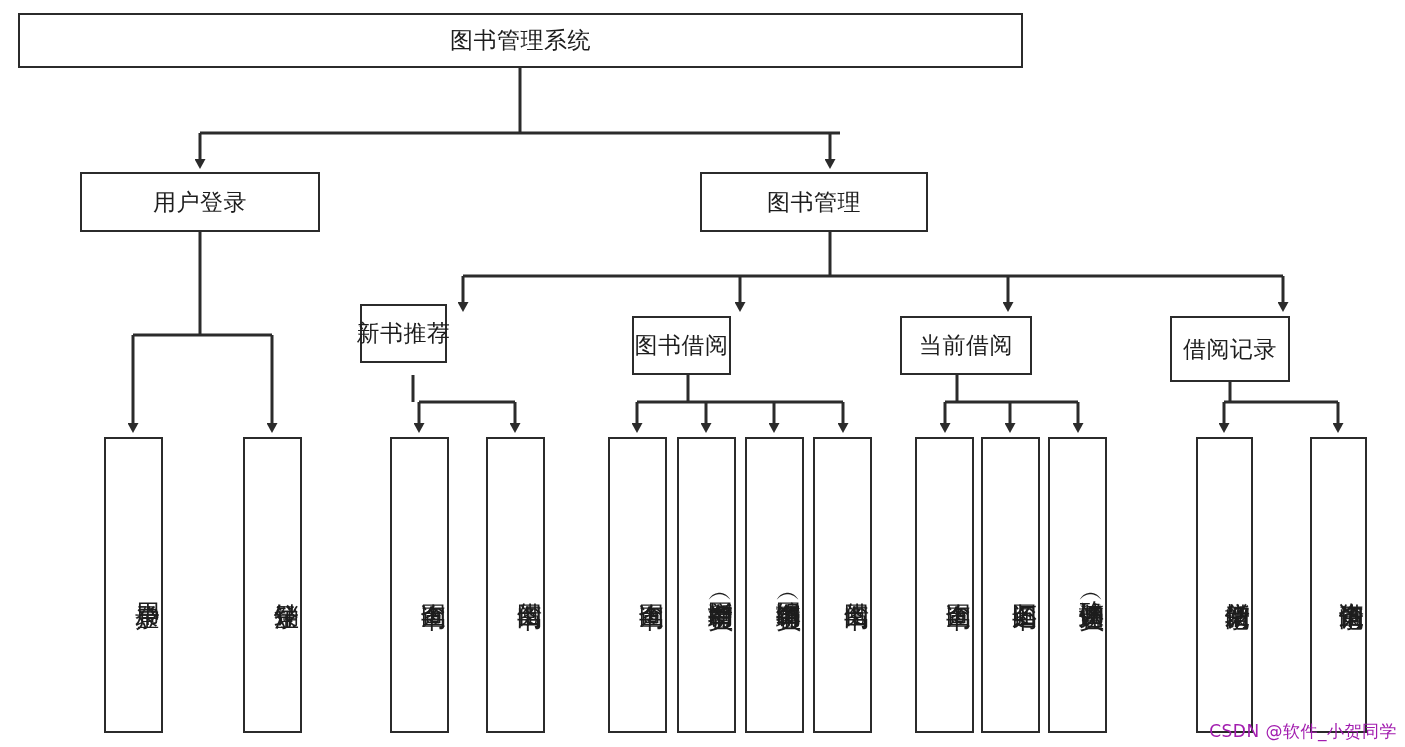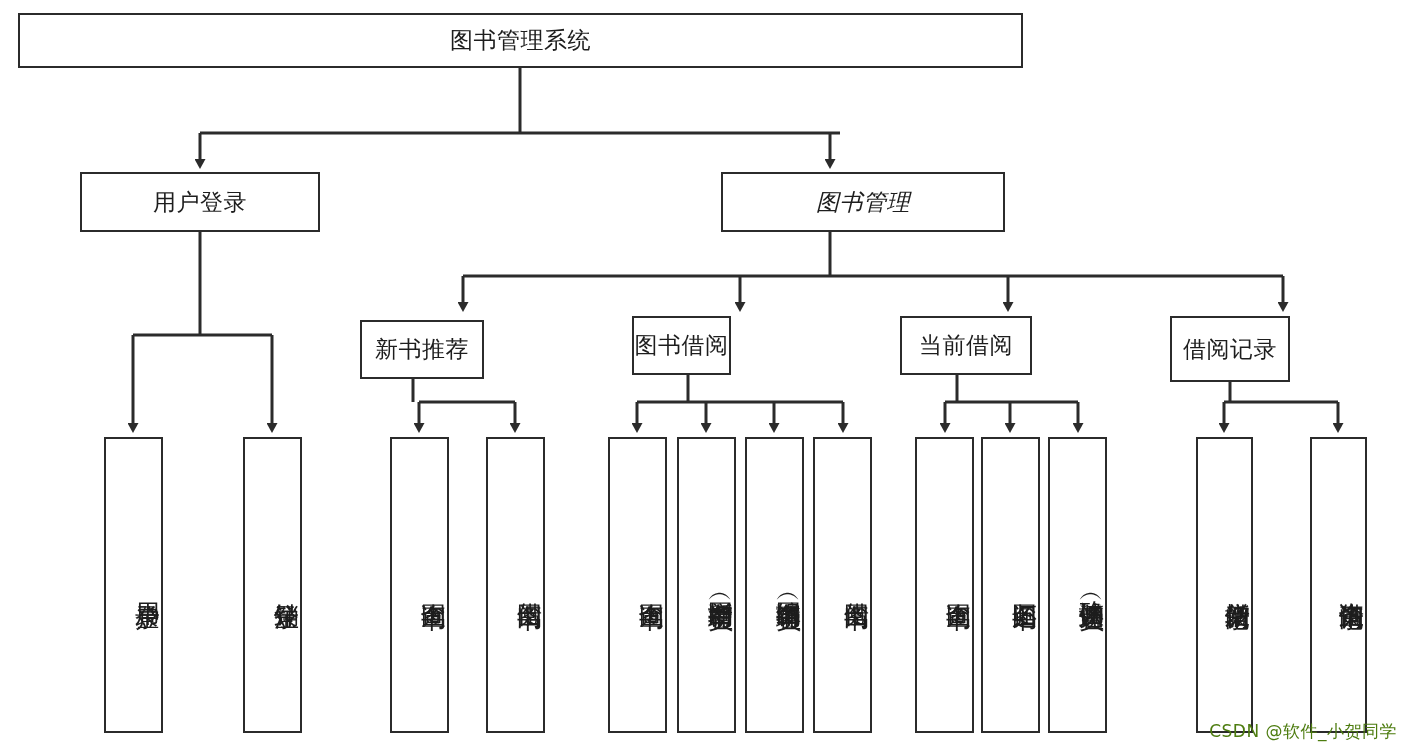--- a/index.html
+++ b/index.html
@@ -60,21 +60,21 @@
     white-space: nowrap;
   }
   .node .hlabel {
     white-space: nowrap;
   }
   #watermark {
     position: absolute;
     right: 8px;
     bottom: 4px;
     font-size: 17px;
-    color: #4d7c0f;
+    color: #a21caf;
     white-space: nowrap;
     letter-spacing: 0.5px;
   }
 </style>
 </head>
 <body>
 
 <div id="canvas">
 
   <svg id="wires" viewBox="0 0 1405 747" xmlns="http://www.w3.org/2000/svg">
@@ -127,25 +127,25 @@
     </g>
   </svg>
 
   <div class="node horiz" style="left:18px; top:13px; width:1005px; height:55px;text-align:right;">
     <span class="hlabel">图书管理系统</span>
   </div>
 
   <div class="node horiz" style="left:80px; top:172px; width:240px; height:60px;">
     <span class="hlabel">用户登录</span>
   </div>
-  <div class="node horiz" style="left:721px; top:172px; width:284px; height:60px;font-style:italic;">
+  <div class="node horiz" style="left:700px; top:172px; width:228px; height:60px;">
     <span class="hlabel">图书管理</span>
   </div>
 
-  <div class="node horiz" style="left:360px; top:320px; width:124px; height:59px;">
+  <div class="node horiz" style="left:360px; top:304px; width:87px; height:59px;">
     <span class="hlabel">新书推荐</span>
   </div>
   <div class="node horiz" style="left:632px; top:316px; width:99px; height:59px;">
     <span class="hlabel">图书借阅</span>
   </div>
   <div class="node horiz" style="left:900px; top:316px; width:132px; height:59px;">
     <span class="hlabel">当前借阅</span>
   </div>
   <div class="node horiz" style="left:1170px; top:316px; width:120px; height:66px;">
     <span class="hlabel">借阅记录</span>

